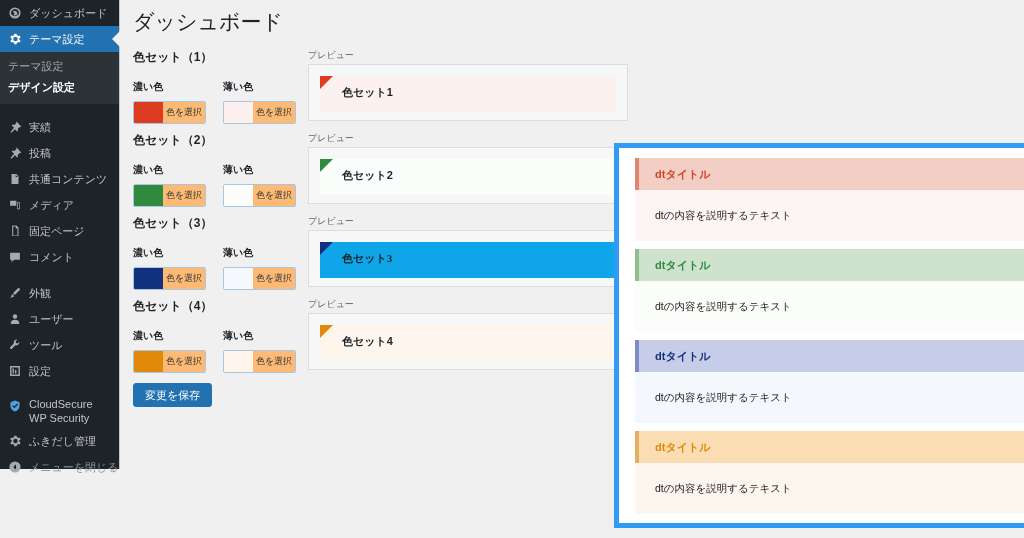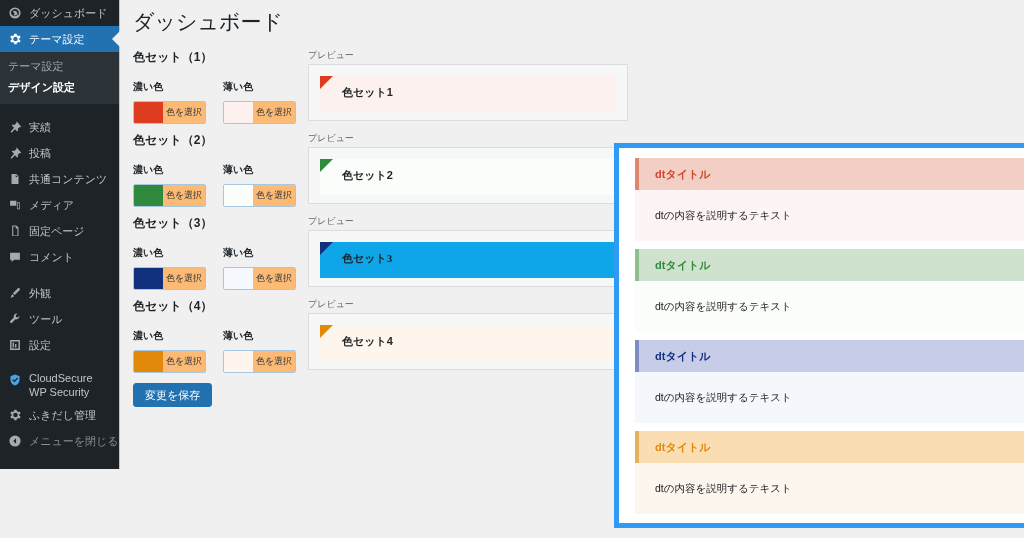--- a/index.html
+++ b/index.html
@@ -263,20 +263,29 @@
     <div class="menu-item">
       <span class="ico">
         <svg viewBox="0 0 20 20" fill="#a7aaad">
             <path d="M16.5 3.5c-.8-.8-2-.8-2.7 0L7 10.3l2.7 2.7 6.8-6.8c.8-.8.8-2 0-2.7zM6 11.5L3.5 17l5.5-2.5L6 11.5z"></path>
           </svg>
       </span>
       <span class="menu-label">外観</span>
     </div>
 
 
+    <div class="menu-item">
+      <span class="ico">
+        <svg viewBox="0 0 20 20" fill="#a7aaad">
+            <circle cx="10" cy="6.5" r="3.2"></circle>
+            <path d="M10 11c-3.4 0-6 1.9-6 4.2V17h12v-1.8c0-2.3-2.6-4.2-6-4.2z"></path>
+          </svg>
+      </span>
+      <span class="menu-label">ユーザー</span>
+    </div>
 
     <div class="menu-item">
       <span class="ico">
         <svg viewBox="0 0 20 20" fill="#a7aaad">
             <path d="M16.2 5.3a4.3 4.3 0 01-5.6 5l-5 5a1.6 1.6 0 01-2.3-2.3l5-5a4.3 4.3 0 015-5.6L11 4.8l.5 2.4 2.4.5 2.3-2.4z"></path>
           </svg>
       </span>
       <span class="menu-label">ツール</span>
     </div>
 

